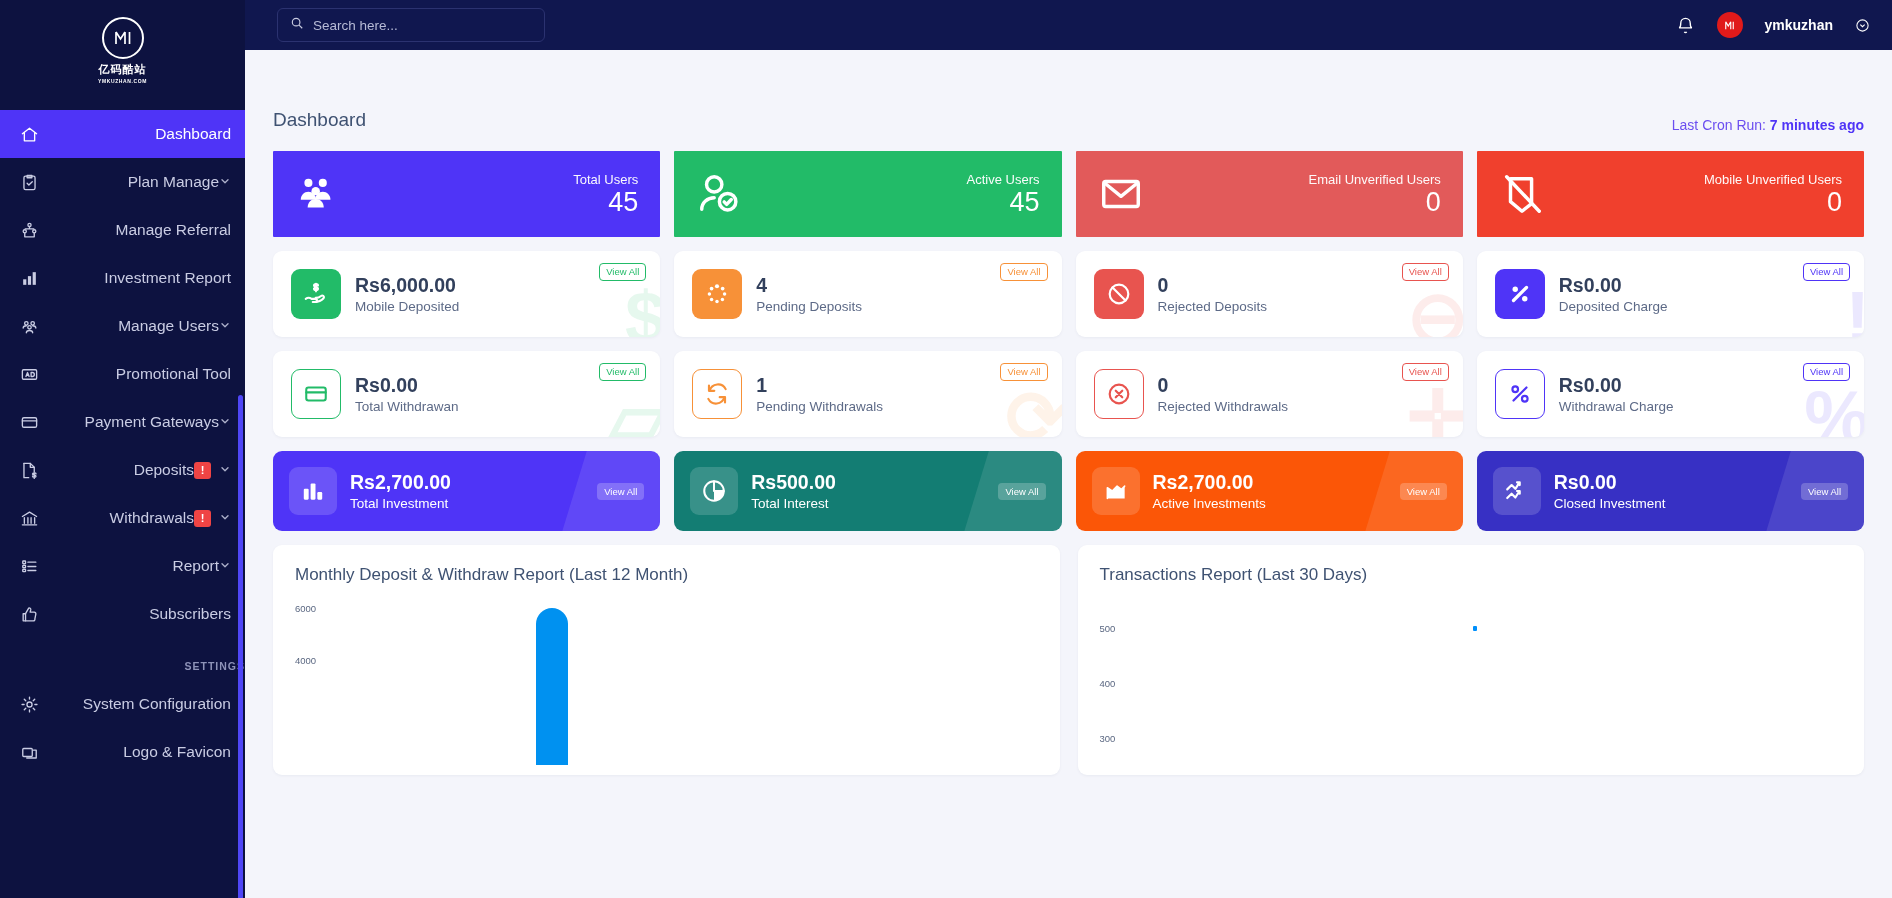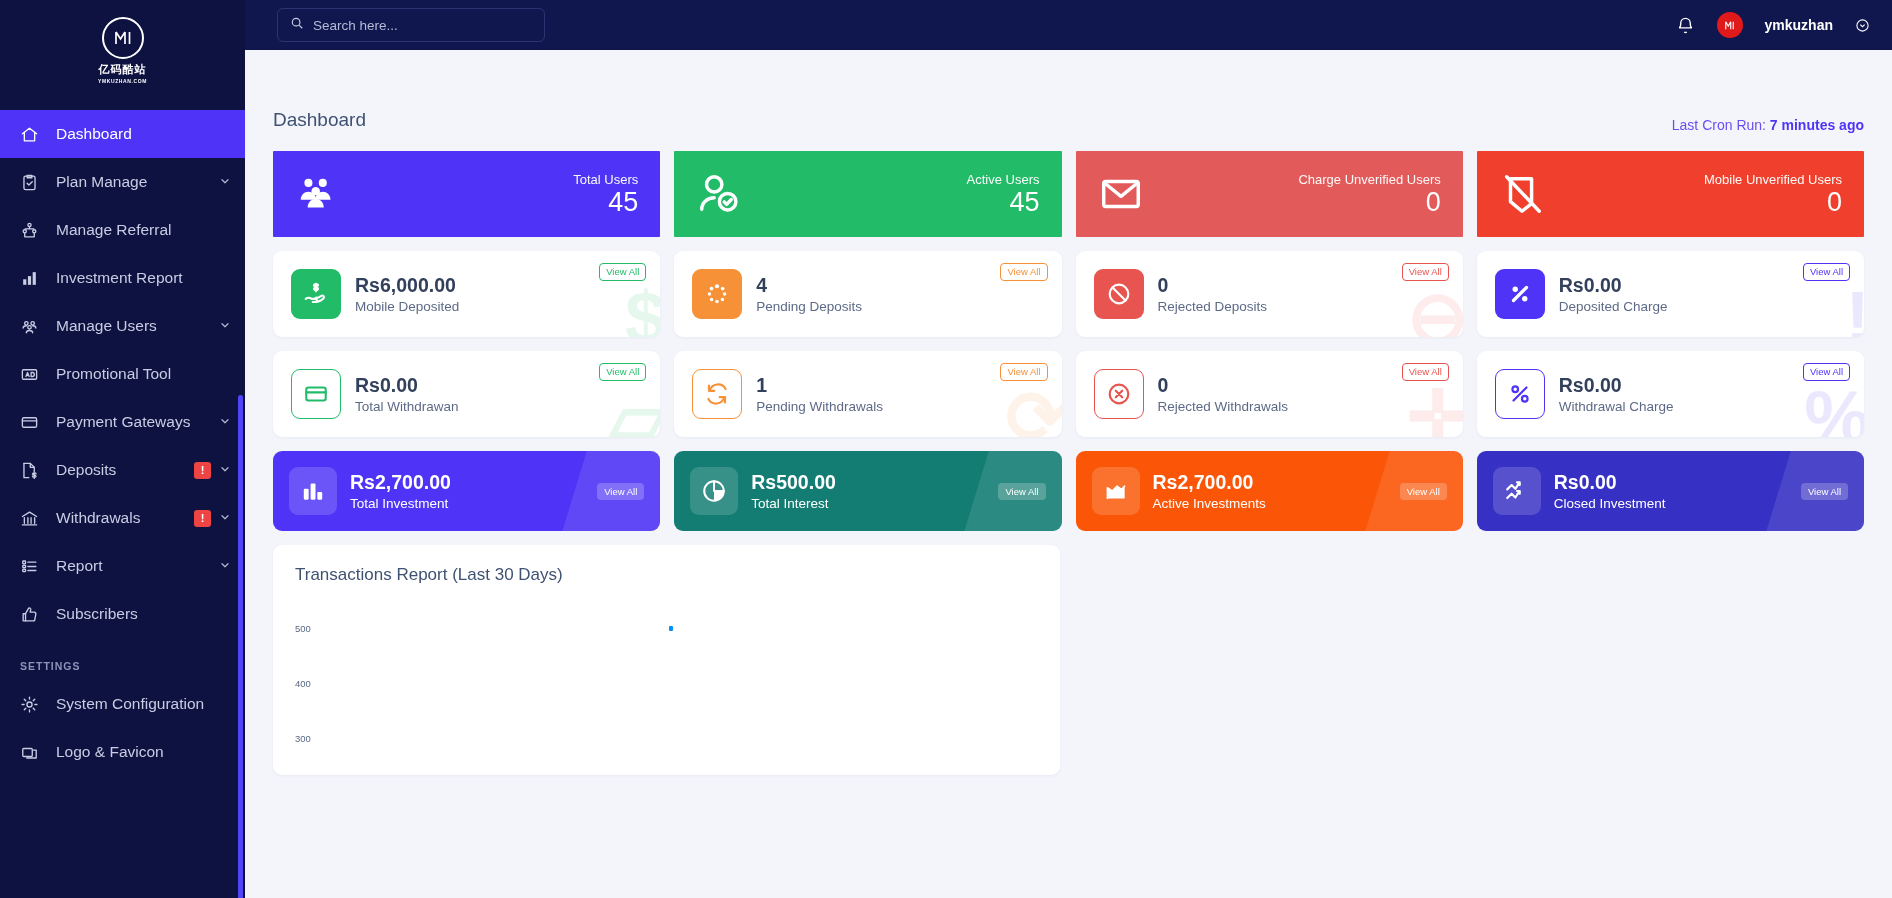--- a/index.html
+++ b/index.html
@@ -10,20 +10,21 @@
     overflow: hidden;
   }
   .app { display: flex; width: 1892px; height: 898px; }
 
   
   .sidebar {
     width: 245px; min-width: 245px; height: 898px;
     background: #0d1240;
     position: relative;
     overflow: hidden;
+    text-align: right;
   }
   .sidebar-scrollbar {
     position: absolute; right: 2px; top: 395px;
     width: 5px; height: 610px; border-radius: 3px;
     background: #4f46f7;
   }
   .logo-wrap {
     height: 100px; display: flex; flex-direction: column;
     align-items: center; justify-content: center;
   }
@@ -446,21 +447,21 @@
             </div>
           </div>
           <div class="hero" style="background:#e25a5a">
             <span class="hico">
               <svg width="46" height="46" viewBox="0 0 24 24" fill="none" stroke="currentColor" stroke-width="1.8" stroke-linecap="round" stroke-linejoin="round">
                 <rect x="3" y="5.5" width="18" height="13" rx="1"></rect>
                 <path d="M3.6 6.4 L12 13.2 L20.4 6.4"></path>
               </svg>
             </span>
             <div class="htxt">
-              <div class="hlabel">Charge Unverified Users</div>
+              <div class="hlabel">Email Unverified Users</div>
               <div class="hval">0</div>
             </div>
           </div>
           <div class="hero" style="background:#f0402d">
             <span class="hico">
               <svg width="46" height="46" viewBox="0 0 24 24" fill="none" stroke="currentColor" stroke-width="1.8" stroke-linecap="round" stroke-linejoin="round">
                 <path d="M6 4h11v13l-5 4-6-5z"></path>
                 <path d="M4 3 L21 21"></path>
               </svg>
             </span>
@@ -647,20 +648,28 @@
             <div>
               <div class="ival">Rs0.00</div>
               <div class="ilabel">Closed Investment</div>
             </div>
             <span class="ipill">View All</span>
           </div>
         </div>
 
       <div class="charts" id="charts-row">
           <div class="chart-card">
+            <div class="chart-title">Monthly Deposit &amp; Withdraw Report (Last 12 Month)</div>
+            <div class="plot">
+              <div class="ytick" style="top:13.1px">6000</div>
+              <div class="ytick" style="top:65.4px">4000</div>
+              <div class="bar" style="left:241.3px;width:31.3px;bottom:0;height:156.9px;background:#0091f0"></div>
+            </div>
+          </div>
+          <div class="chart-card">
             <div class="chart-title">Transactions Report (Last 30 Days)</div>
             <div class="plot">
               <div class="ytick" style="top:32.9px">500</div>
               <div class="ytick" style="top:87.7px">400</div>
               <div class="ytick" style="top:142.6px">300</div>
               <div class="dot" style="left:373.9px;top:30.9px;background:#008ffb"></div>
             </div>
           </div>
         </div>
     </section>

